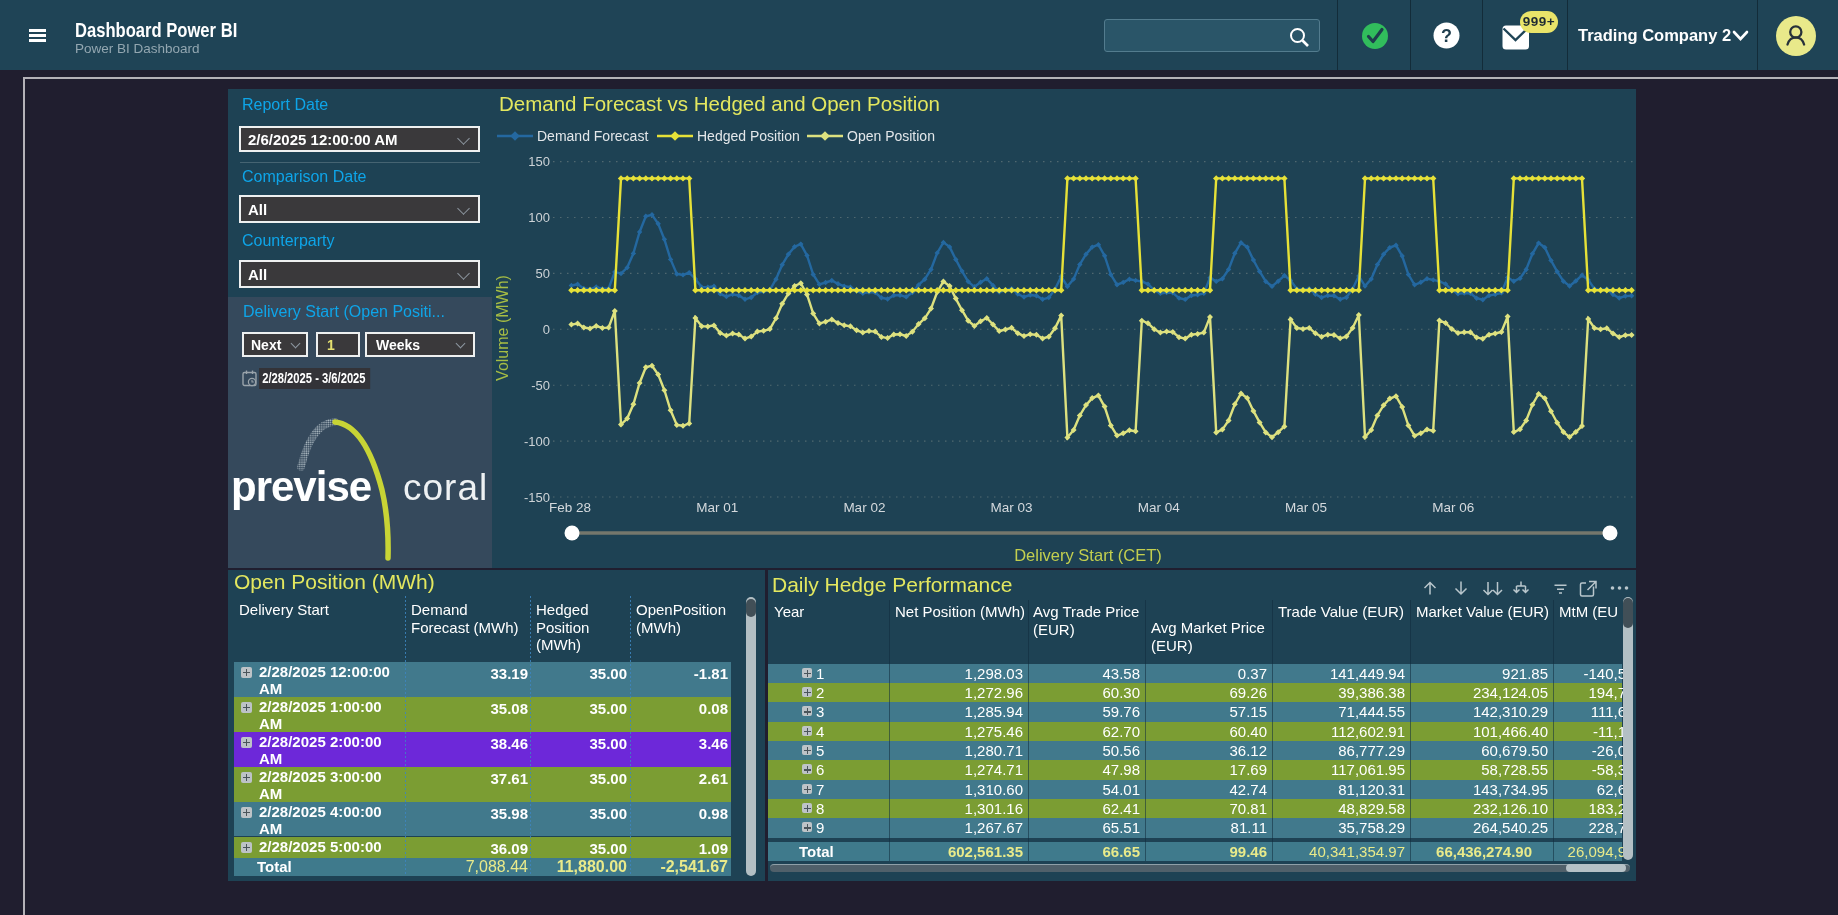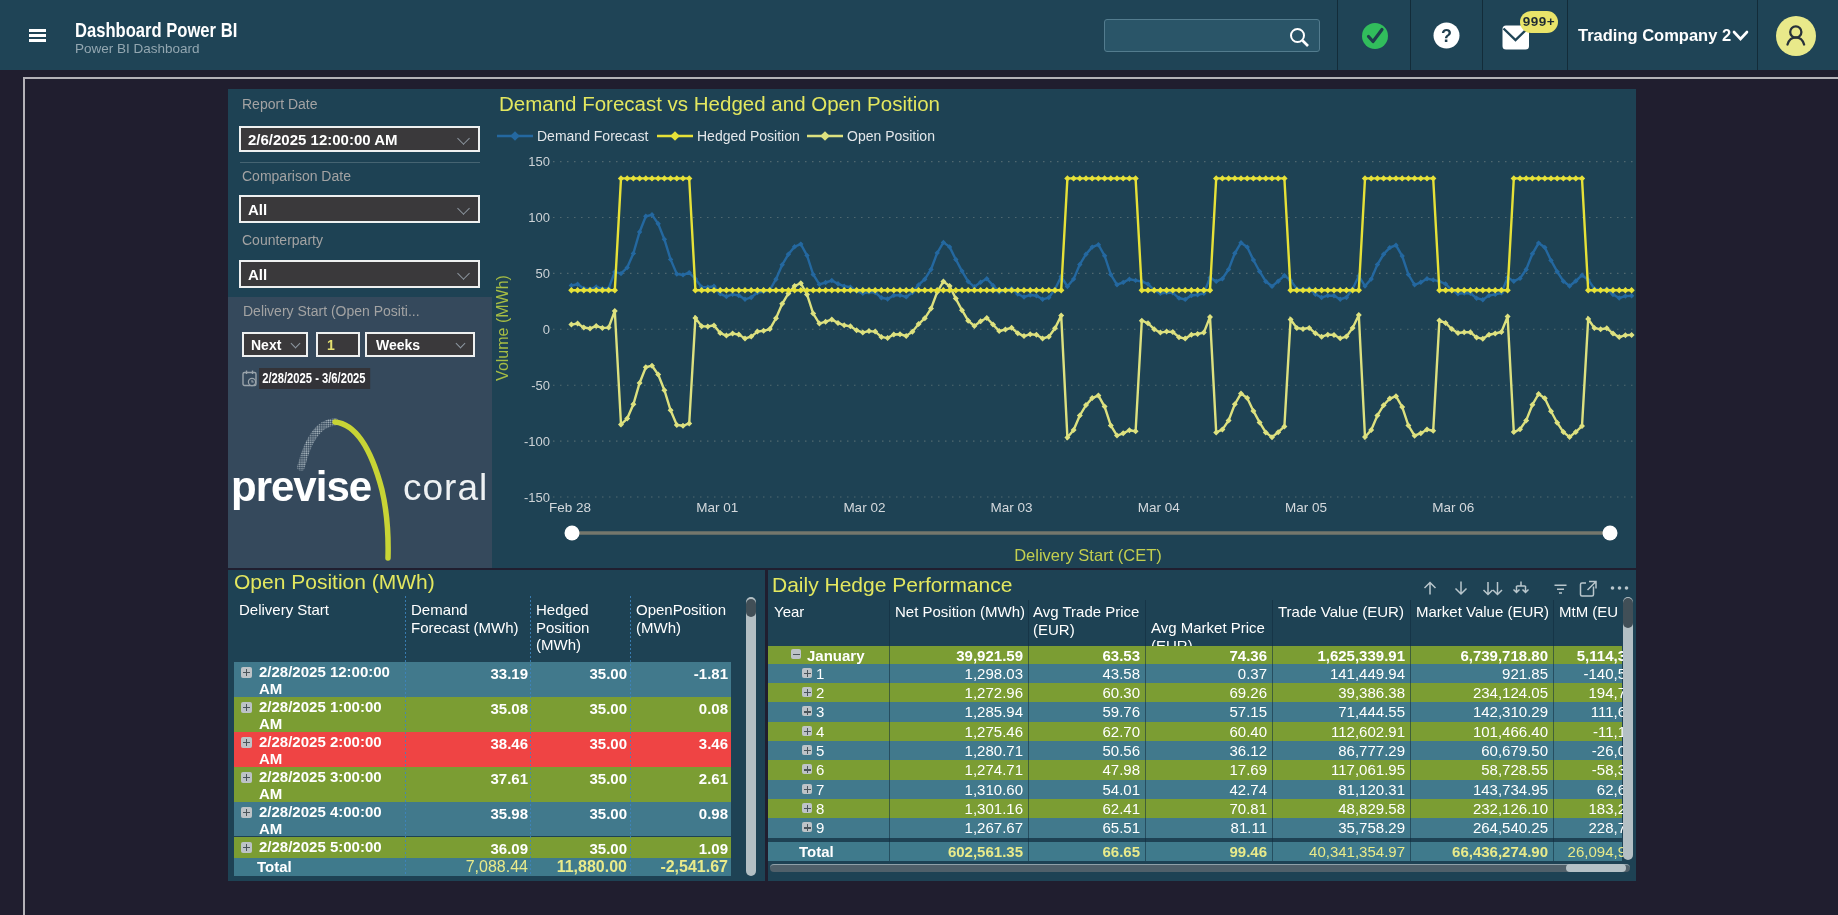--- a/index.html
+++ b/index.html
@@ -17,21 +17,21 @@
 
 
 #frame { left:23px; top:77px; width:1815px; height:838px; border-top:2.5px solid #b4b2b8; border-left:2.5px solid #b4b2b8; }
 
 
 #toppanel { left:228px; top:89px; width:1408px; height:479px; background:#1e4254; }
 #subpanel { left:228px; top:297px; width:264px; height:271px; background:#35495c; }
 #lpanel  { left:228px; top:570px; width:537px; height:311px; background:#1e4254; }
 #rpanel  { left:768px; top:570px; width:868px; height:311px; background:#1e4254; }
 
-.ylab { color:#a3a3a3; font-size:14px; }
+.ylab { color:#0ea5e9; font-size:16px; }
 .ttl  { color:#e3e75f; font-size:21px; }
 
 .dd { position:absolute; background:#3a393b; border:2px solid #eef0f0; color:#fff;
       font-weight:bold; font-size:15px; }
 .chev { position:absolute; width:9px; height:9px; border-right:1.7px solid #8d97a0; border-bottom:1.7px solid #8d97a0; transform:rotate(45deg); }
 
 
 .lrow { position:absolute; left:0; width:497px; color:#fff; font-size:15px; font-weight:bold; }
 .ldate { position:absolute; left:25px; top:1px; line-height:17px; }
 .lval { position:absolute; top:3px; text-align:right; }
@@ -205,21 +205,21 @@
 <div class="lval" style="left:302px;width:91px">35.00</div>
 <div class="lval" style="left:402px;width:92px">-1.81</div>
 </div>
 <div class="lrow" style="top:126.9px;height:34.9px;background:#7b9d33">
 <span class="pmicon" style="left:7px;top:5px"></span>
 <div class="ldate">2/28/2025 1:00:00<br>AM</div>
 <div class="lval" style="left:177px;width:117px">35.08</div>
 <div class="lval" style="left:302px;width:91px">35.00</div>
 <div class="lval" style="left:402px;width:92px">0.08</div>
 </div>
-<div class="lrow" style="top:161.8px;height:39px;background:#ef4444">
+<div class="lrow" style="top:161.8px;height:39px;background:#6d28d9">
 <span class="pmicon" style="left:7px;top:5px"></span>
 <div class="ldate">2/28/2025 2:00:00<br>AM</div>
 <div class="lval" style="left:177px;width:117px">38.46</div>
 <div class="lval" style="left:302px;width:91px">35.00</div>
 <div class="lval" style="left:402px;width:92px">3.46</div>
 </div>
 <div class="lrow" style="top:196.7px;height:34.9px;background:#7b9d33">
 <span class="pmicon" style="left:7px;top:5px"></span>
 <div class="ldate">2/28/2025 3:00:00<br>AM</div>
 <div class="lval" style="left:177px;width:117px">37.61</div>
@@ -271,30 +271,20 @@
         <circle cx="210.5" cy="10" r="1.8" fill="#b9c6cc" stroke="none"></circle>
   </svg>
   <div class="hdrtxt" style="left:8px;top:33px">Year</div>
   <div class="hdrtxt" style="left:129px;top:33px">Net Position (MWh)</div>
   <div class="hdrtxt" style="left:267px;top:33px">Avg Trade Price<br>(EUR)</div>
   <div class="hdrtxt" style="left:385px;top:49px">Avg Market Price<br>(EUR)</div>
   <div class="hdrtxt" style="left:512px;top:33px">Trade Value (EUR)</div>
   <div class="hdrtxt" style="left:650px;top:33px">Market Value (EUR)</div>
   <div class="hdrtxt" style="left:793px;top:33px">MtM (EU</div>
 
-  <div class="rrow" style="top:76px;height:17.5px;background:#7b9d33;font-weight:bold">
-    <span class="pmicon sm minus" style="left:23px;top:3px"></span>
-    <div class="rnum" style="left:39px">January</div>
-    <div class="rval" style="left:123px;width:139px;font-weight:bold">39,921.59</div>
-        <div class="rval" style="left:262px;width:117px;font-weight:bold">63.53</div>
-        <div class="rval" style="left:379px;width:127px;font-weight:bold">74.36</div>
-        <div class="rval" style="left:506px;width:138px;font-weight:bold">1,625,339.91</div>
-        <div class="rval" style="left:644px;width:143px;font-weight:bold">6,739,718.80</div>
-    <div class="rmtm">5,114,3</div>
-  </div>
   <div class="abs" style="left:0;top:93.5px;width:858px;height:174.2px;overflow:hidden">
     <div style="position:absolute;left:0;top:-93.5px;width:858px;height:290px">
 <div class="rrow" style="top:93.50px;height:19.35px;background:#41798c">
 <span class="pmicon sm" style="left:34px;top:4px"></span>
 <div class="rnum">1</div>
 <div class="rval" style="left:123px;width:139px">1,298.03</div>
             <div class="rval" style="left:262px;width:117px">43.58</div>
             <div class="rval" style="left:379px;width:127px">0.37</div>
             <div class="rval" style="left:506px;width:138px">141,449.94</div>
             <div class="rval" style="left:644px;width:143px">921.85</div>
@@ -381,21 +371,21 @@
 <div class="rmtm">228,7</div>
 </div>
     </div>
   </div>
   <div class="rrow" style="top:272px;height:19px;background:#3f7a8c">
     <div style="position:absolute;left:31px;top:1px;font-weight:bold">Total</div>
     <div class="rval ytxt" style="left:123px;width:139px;font-weight:bold">602,561.35</div>
         <div class="rval ytxt" style="left:262px;width:117px;font-weight:bold">66.65</div>
         <div class="rval ytxt" style="left:379px;width:127px;font-weight:bold">99.46</div>
         <div class="rval ytxt" style="left:506px;width:138px;font-weight:normal">40,341,354.97</div>
-        <div class="rval ytxt" style="left:644px;width:143px;font-weight:bold">66,436,274.90</div>
+        <div class="rval ytxt" style="left:628px;width:143px;font-weight:bold">66,436,274.90</div>
     <div class="rmtm ytxt" style="font-weight:normal">26,094,9</div>
   </div>
   <div class="rsep" style="left:123px"></div>
   <div class="rsep" style="left:262px"></div>
   <div class="rsep" style="left:379px"></div>
   <div class="rsep" style="left:506px"></div>
   <div class="rsep" style="left:644px"></div>
   <div class="rsep" style="left:787px"></div>
   <div class="abs" style="left:4px;top:294px;width:860px;height:8px;background:#50606a;border-radius:4px;border-top:1px solid #8fa0a8"></div>
   <div class="abs" style="left:800px;top:294px;width:60px;height:8px;background:#b5c1c6;border-radius:4px"></div>

